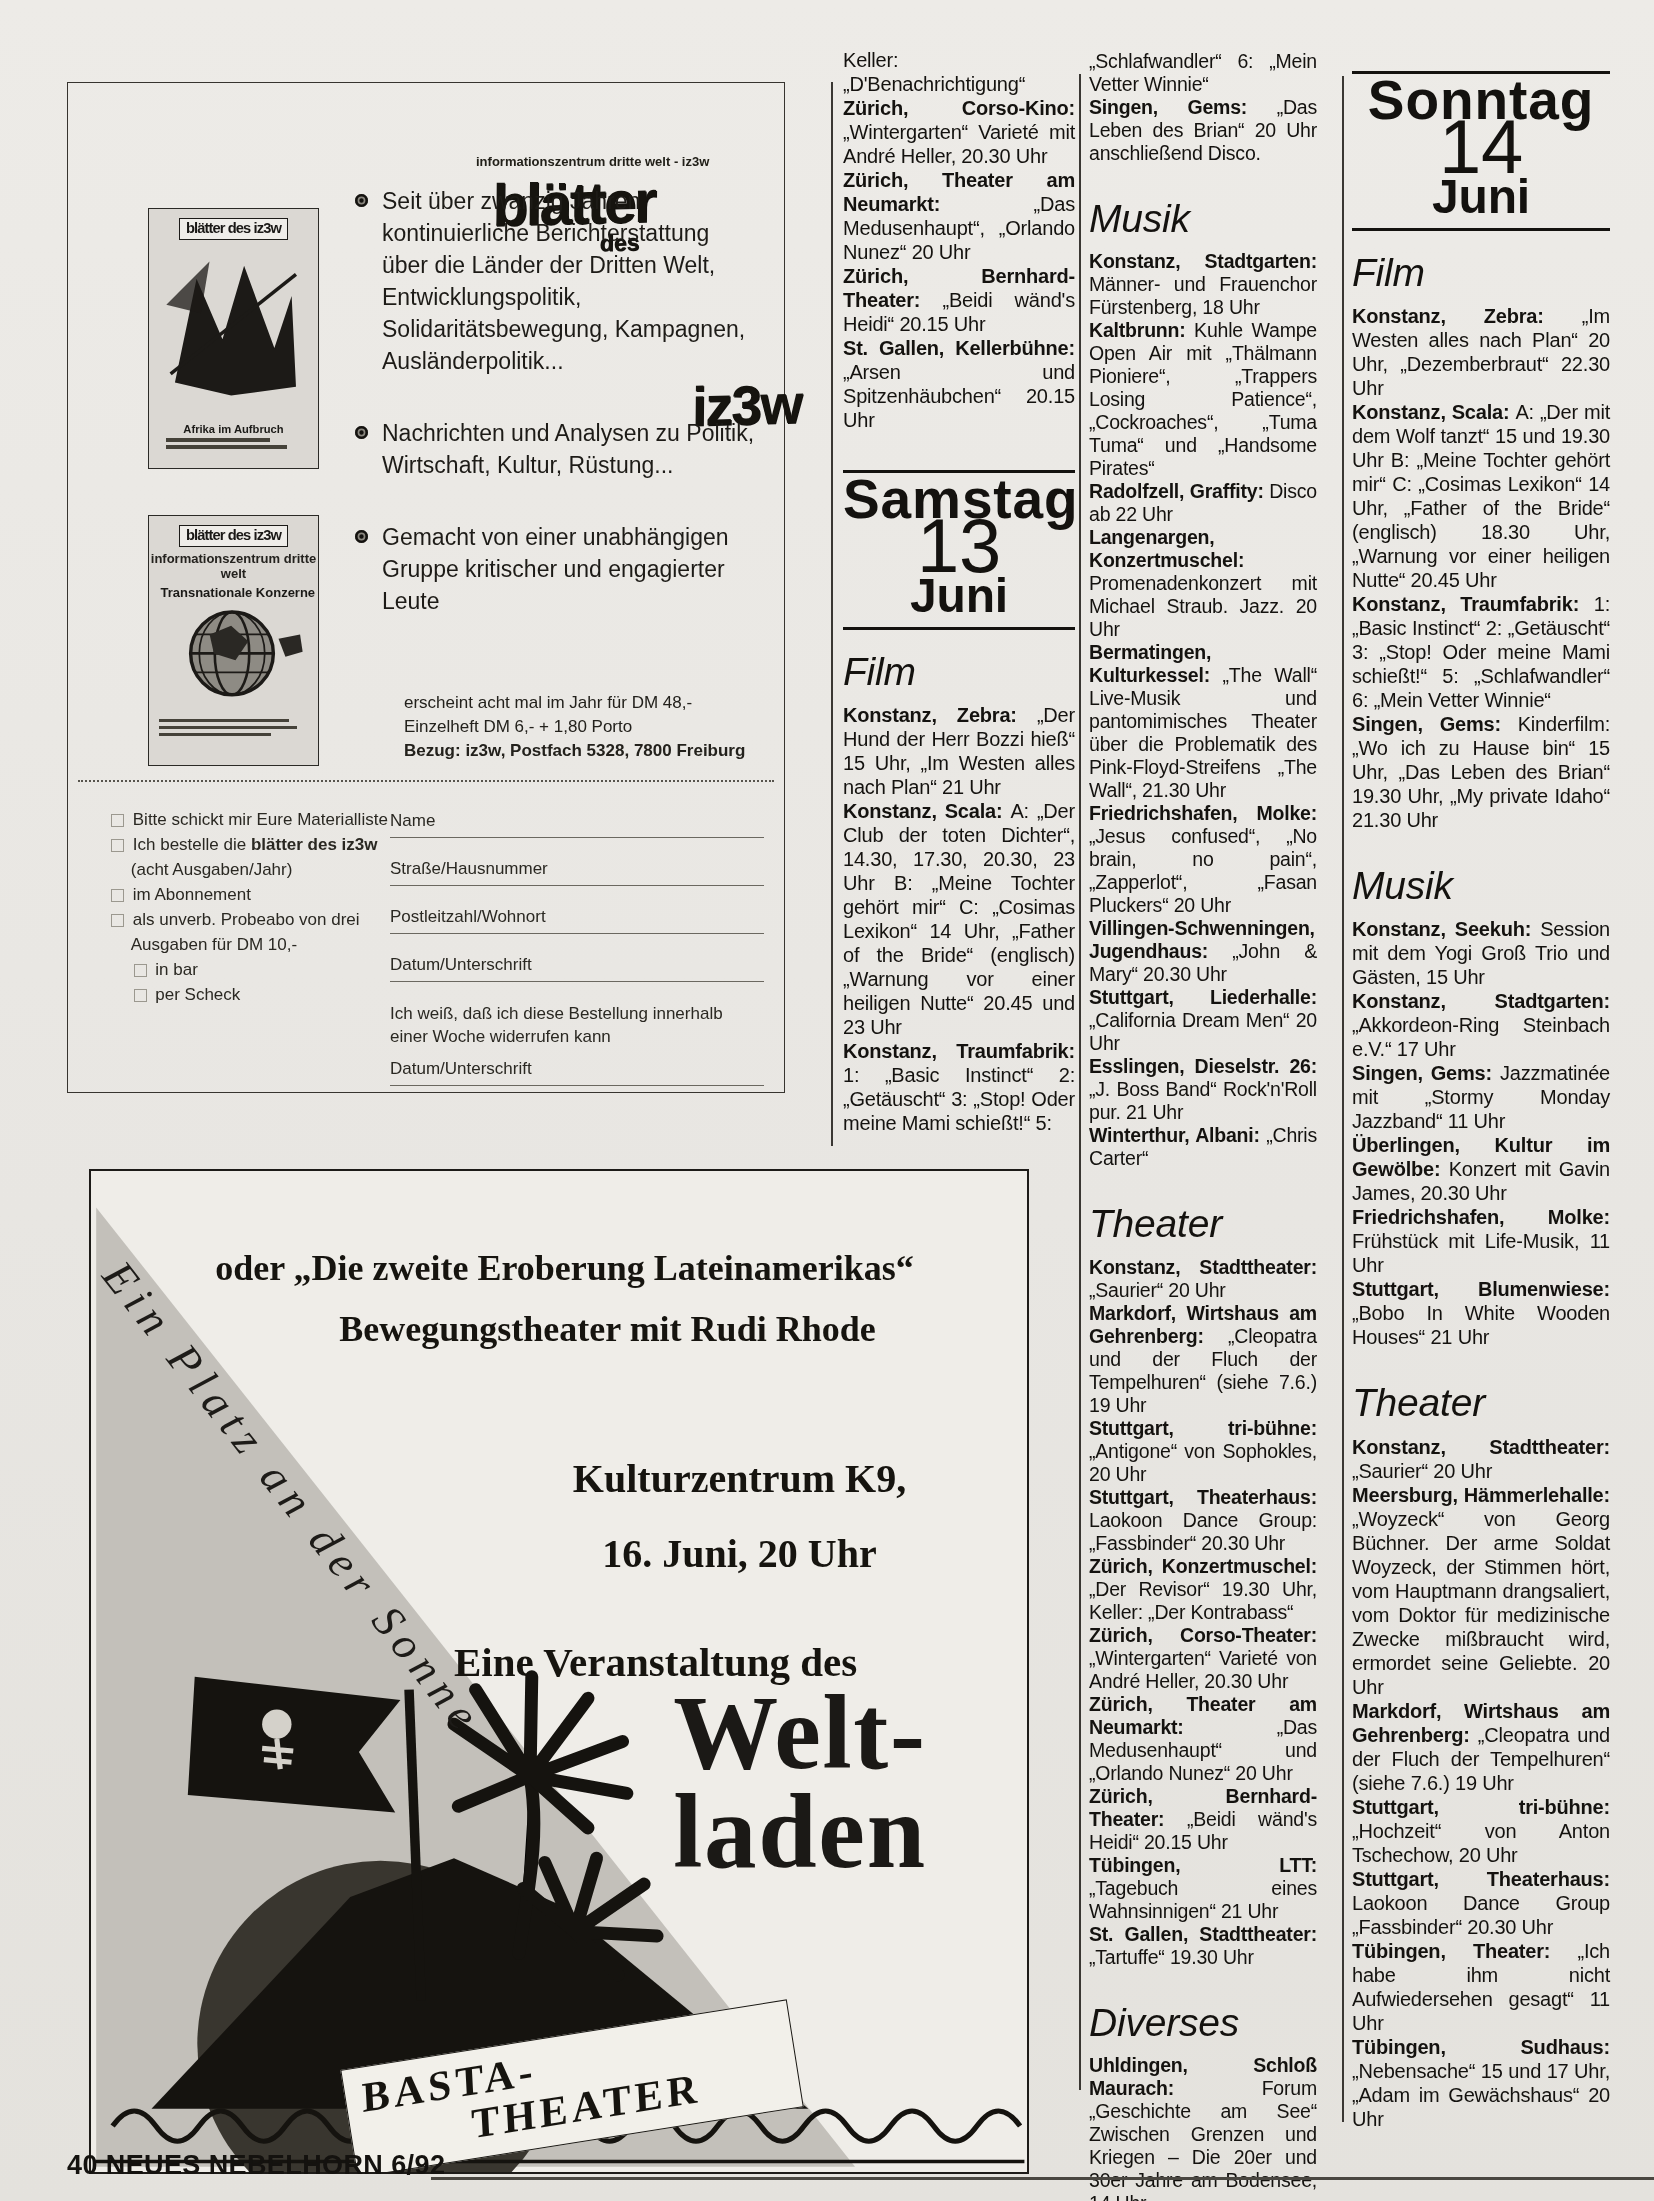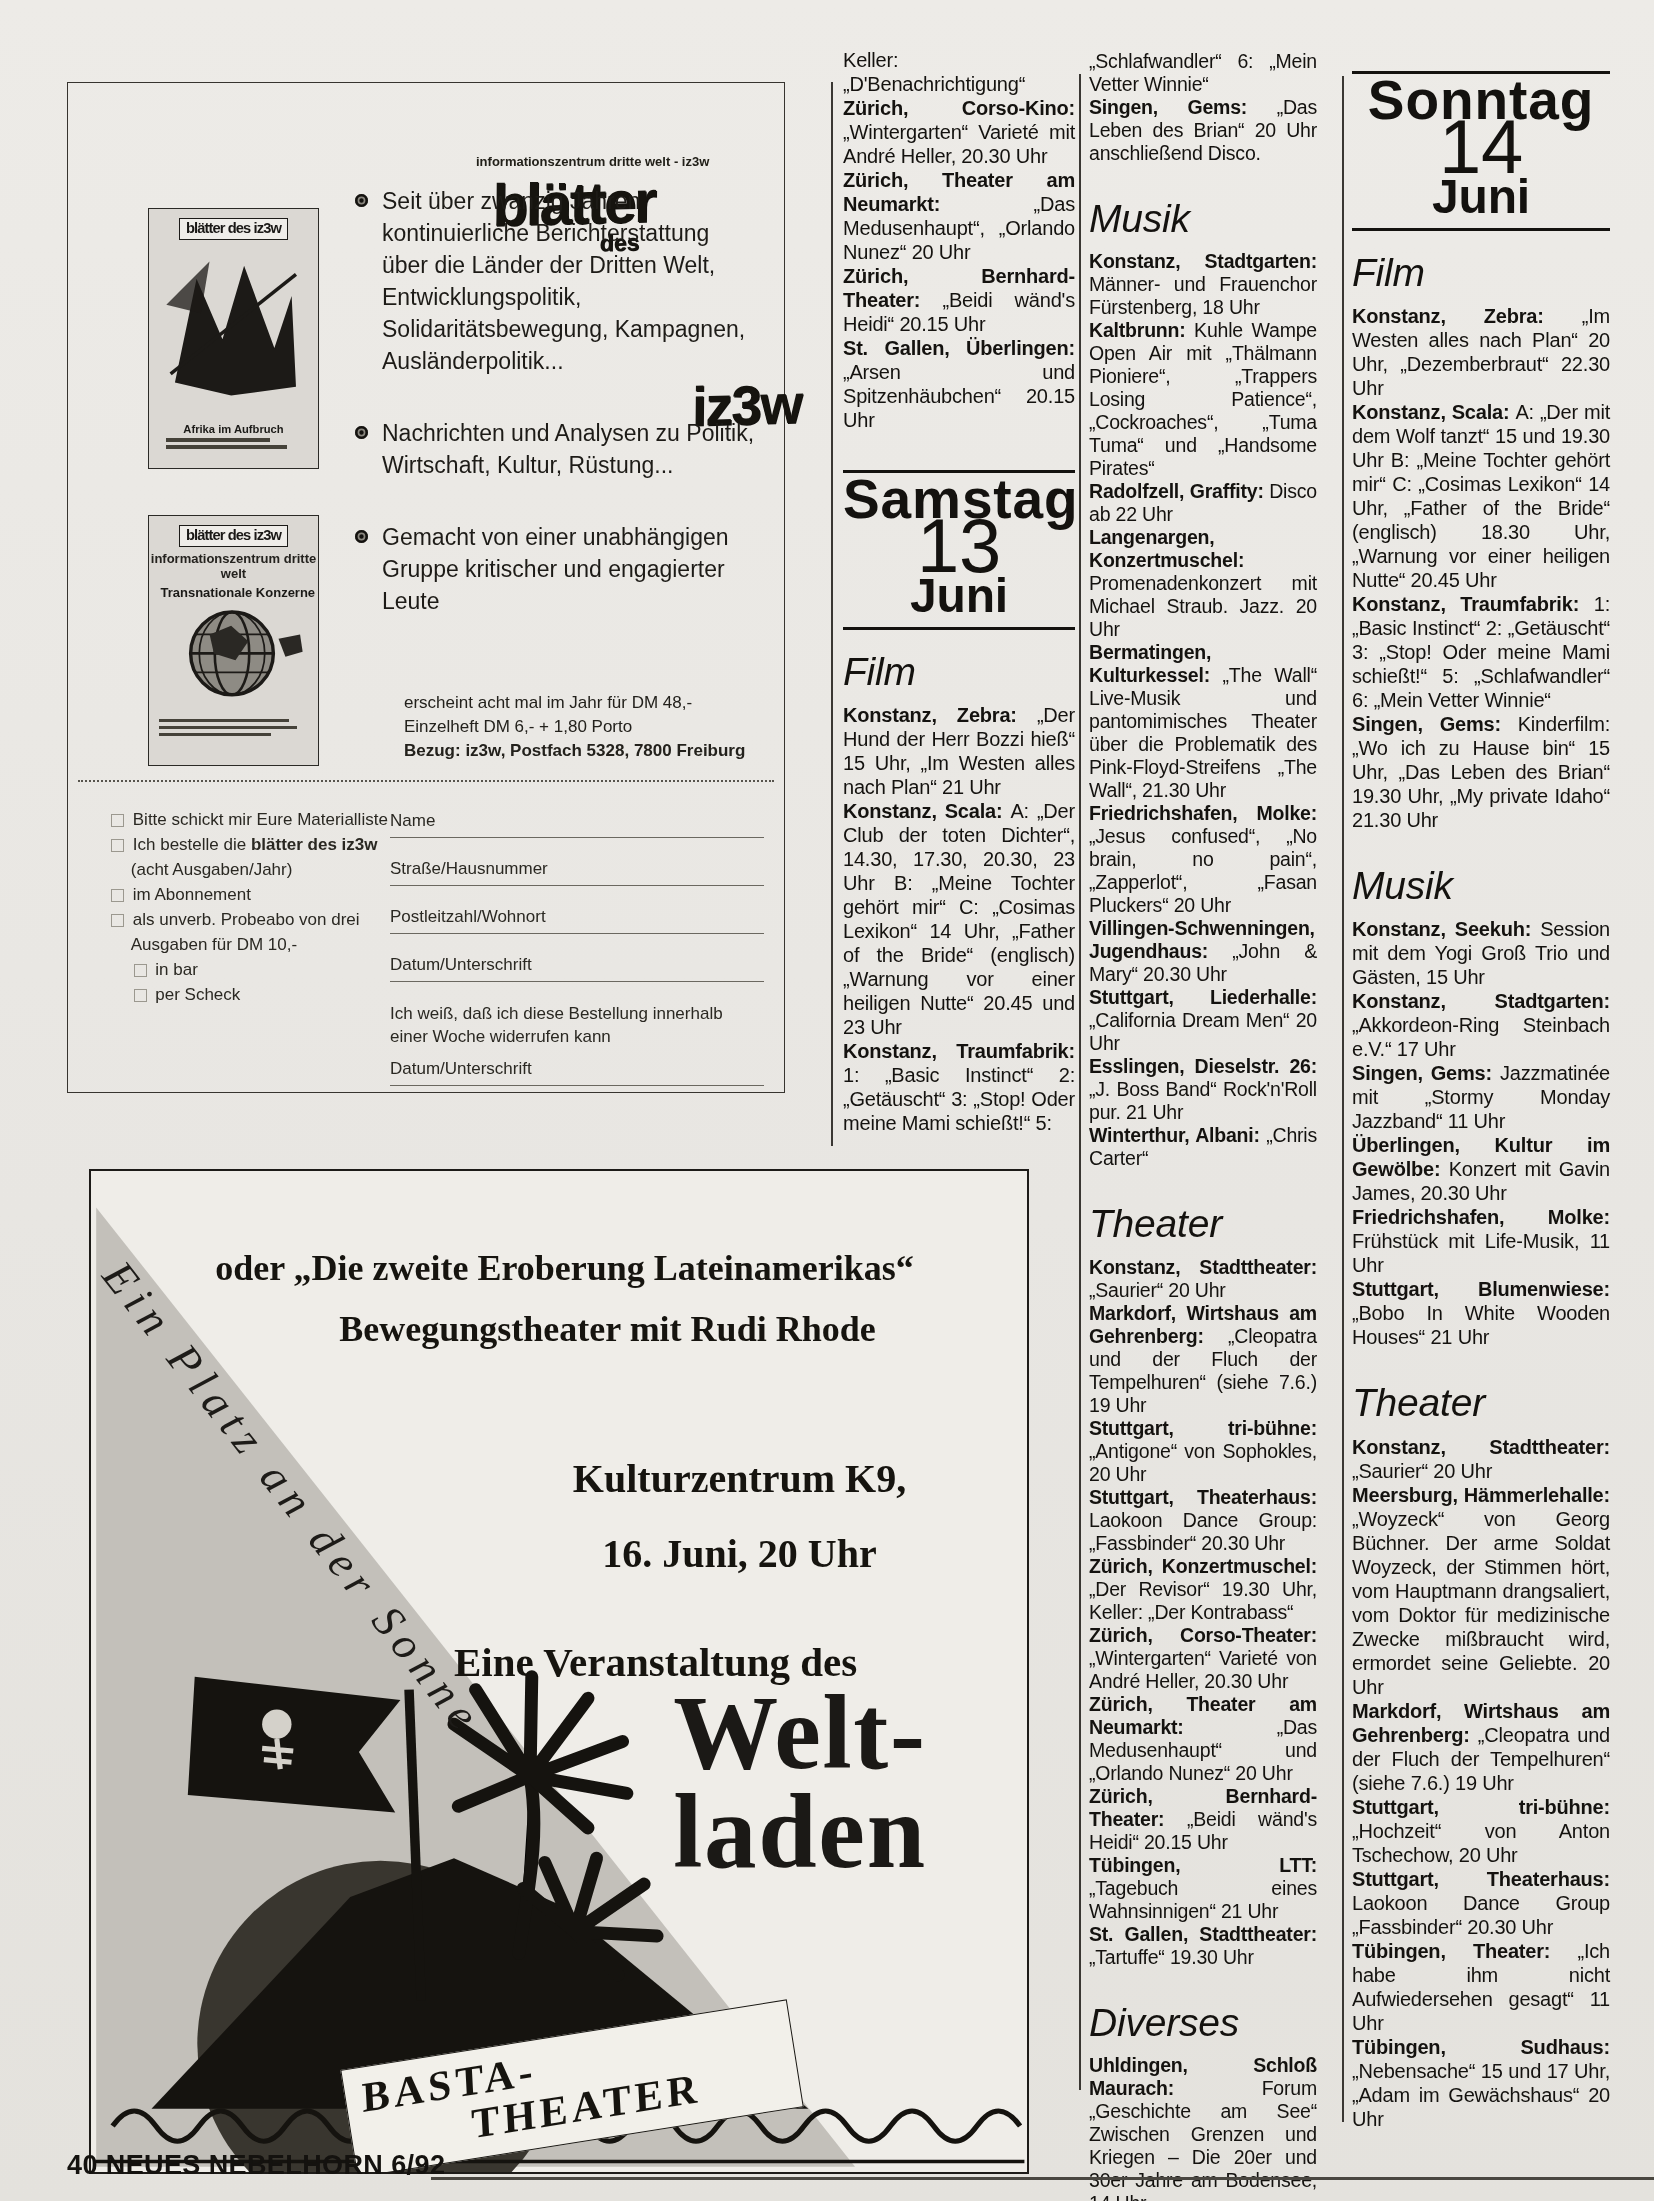--- a/index.html
+++ b/index.html
@@ -252,21 +252,21 @@
 <div class="vrule" id="vr1"></div>
 <div class="vrule" id="vr2"></div>
 <div class="vrule" id="vr3"></div>
 
 <div class="col" id="col1">
   <div>
       <p class="entry">Keller: „D'Benachrichtigung“</p>
       <p class="entry"><b>Zürich, Corso-Kino: </b>„Wintergarten“ Varieté mit André Heller, 20.30 Uhr</p>
       <p class="entry"><b>Zürich, Theater am Neumarkt: </b>„Das Medusenhaupt“, „Orlando Nunez“ 20 Uhr</p>
       <p class="entry"><b>Zürich, Bernhard-Theater: </b>„Beidi wänd's Heidi“ 20.15 Uhr</p>
-      <p class="entry"><b>St. Gallen, Überlingen: </b>„Arsen und Spitzenhäubchen“ 20.15 Uhr</p>
+      <p class="entry"><b>St. Gallen, Kellerbühne: </b>„Arsen und Spitzenhäubchen“ 20.15 Uhr</p>
     </div>
   <div class="day-block">
     <div class="day-weekday">Samstag</div>
     <div class="day-number">13</div>
     <div class="day-month">Juni</div>
   </div>
   <div class="sections">
       <div class="sec-heading">Film</div>
       <p class="entry"><b>Konstanz, Zebra: </b>„Der Hund der Herr Bozzi hieß“ 15 Uhr, „Im Westen alles nach Plan“ 21 Uhr</p>
       <p class="entry"><b>Konstanz, Scala: </b>A: „Der Club der toten Dichter“, 14.30, 17.30, 20.30, 23 Uhr B: „Meine Tochter gehört mir“ C: „Cosimas Lexikon“ 14 Uhr, „Father of the Bride“ (englisch) „Warnung vor einer heiligen Nutte“ 20.45 und 23 Uhr</p>

